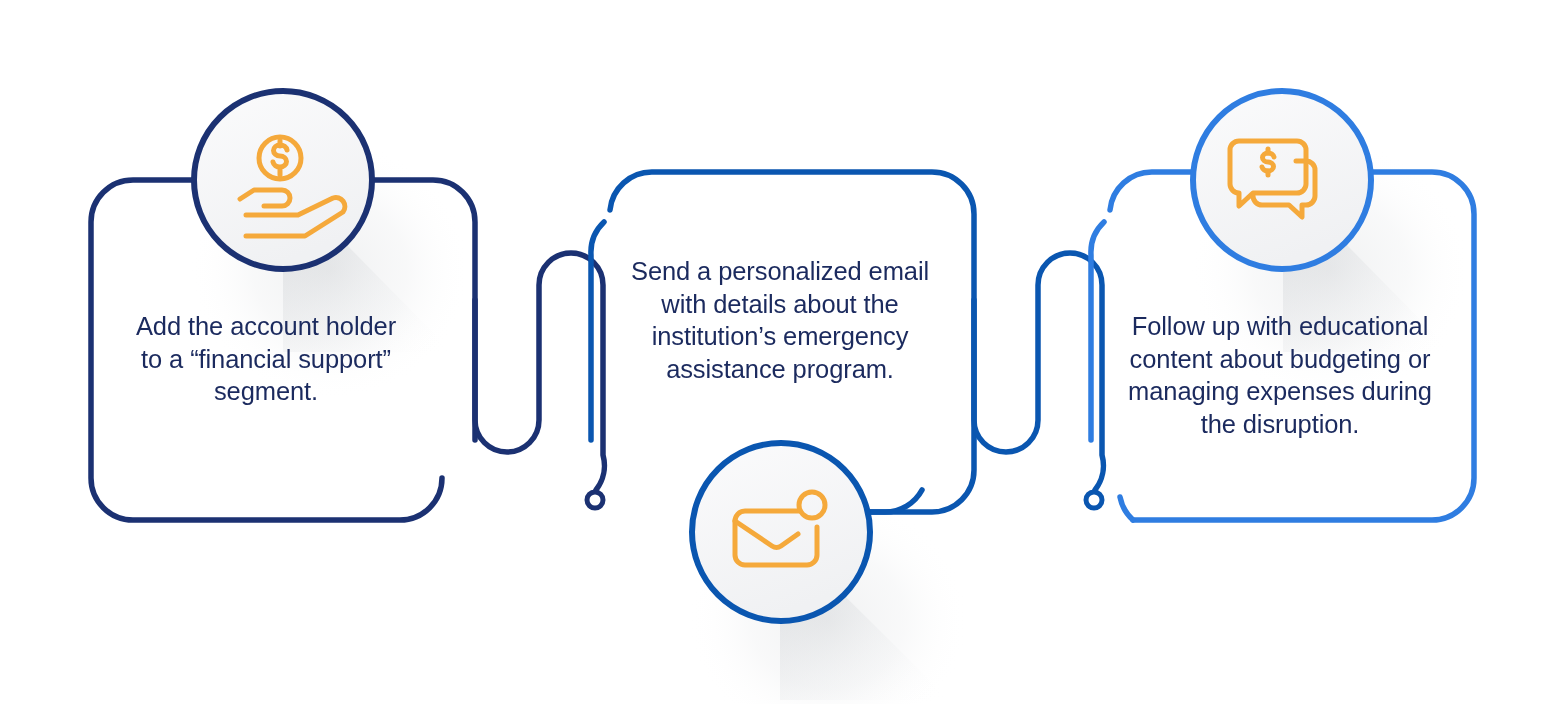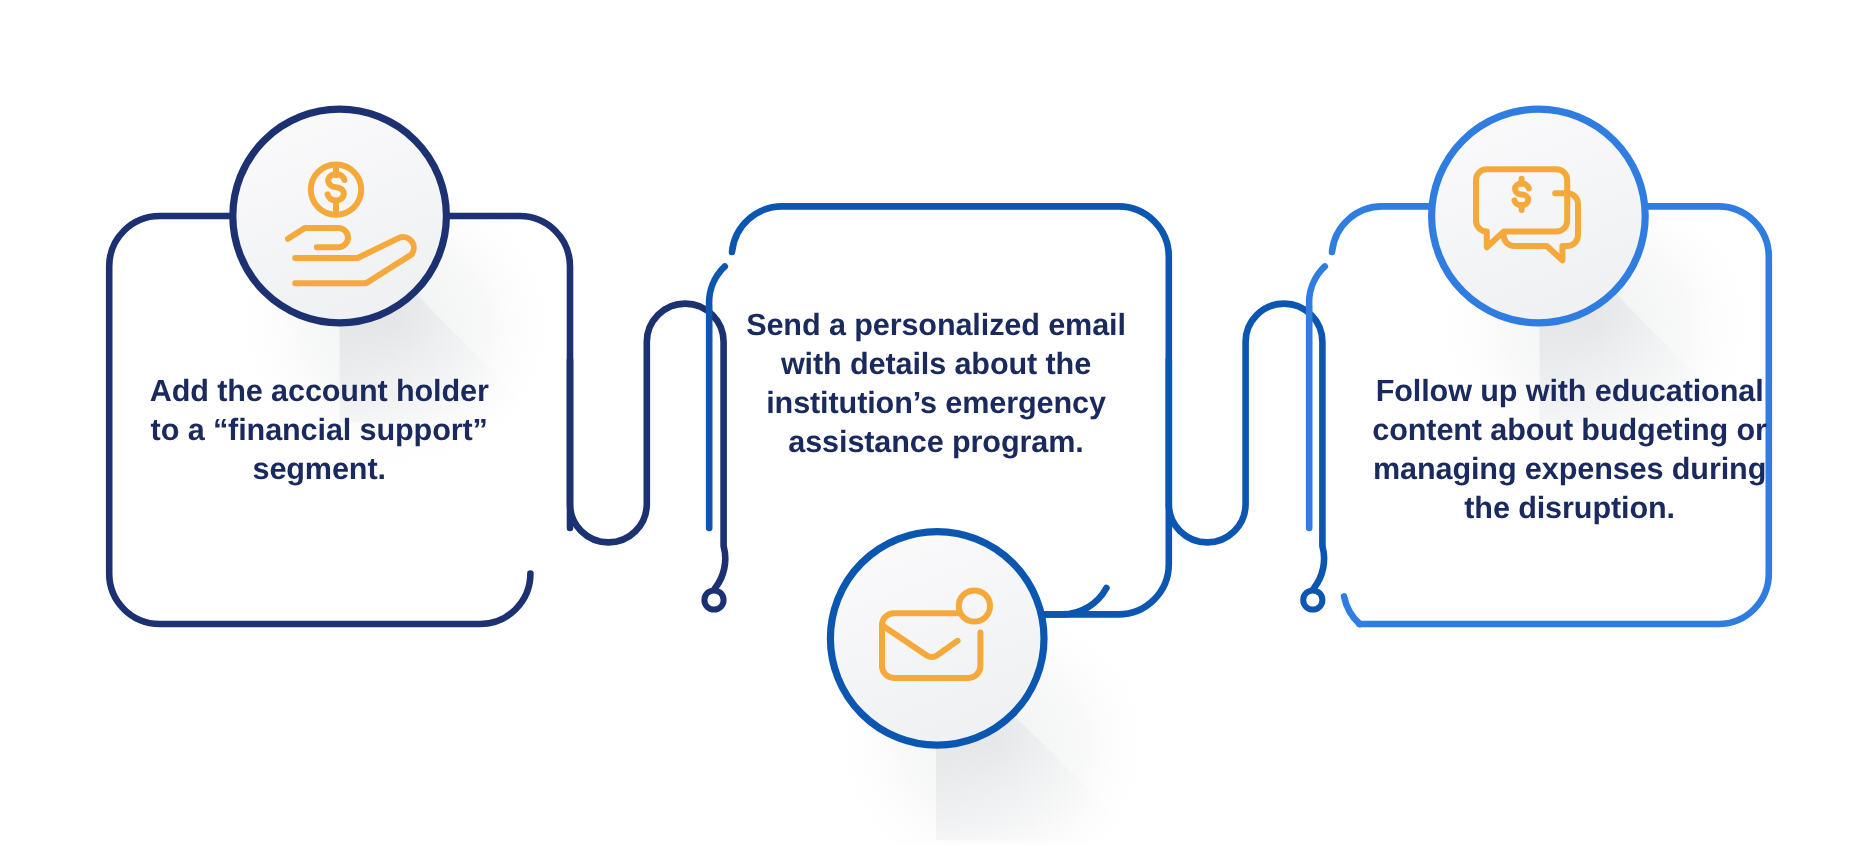--- a/index.html
+++ b/index.html
@@ -12,25 +12,24 @@
   #stage{position:relative;width:1563px;height:704px;}
   #art{position:absolute;left:0;top:0;width:1563px;height:704px;}
   .card-text{
     position:absolute;
     text-align:center;
     color:#1b2a5e;
     font-size:25.5px;
     line-height:32.5px;
     letter-spacing:-0.1px;
     white-space:pre-line;
-    font-weight:bold;
   }
   #text-1{left:80px;top:310px;width:372px;}
   #text-2{left:594px;top:255px;width:372px;}
-  #text-3{left:1094px;top:310px;width:372px;padding-left:28px;}
+  #text-3{left:1094px;top:310px;width:372px;}
 </style>
 </head>
 <body>
 
 <div id="stage">
 
   <svg id="art" viewBox="0 0 1563 704">
     <defs>
       <radialGradient id="shadowGrad1" cx="0.5" cy="0.5" r="0.5">
         <stop offset="0%" stop-color="#9aa0a6" stop-opacity="0.45"></stop>

